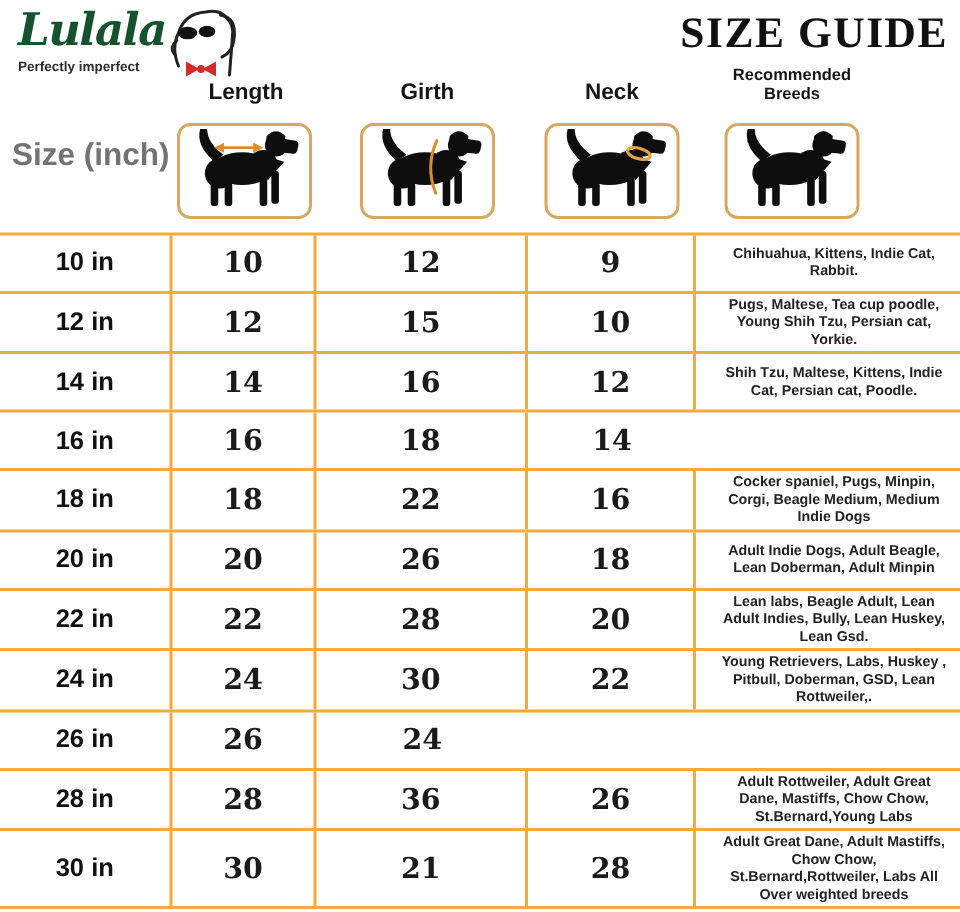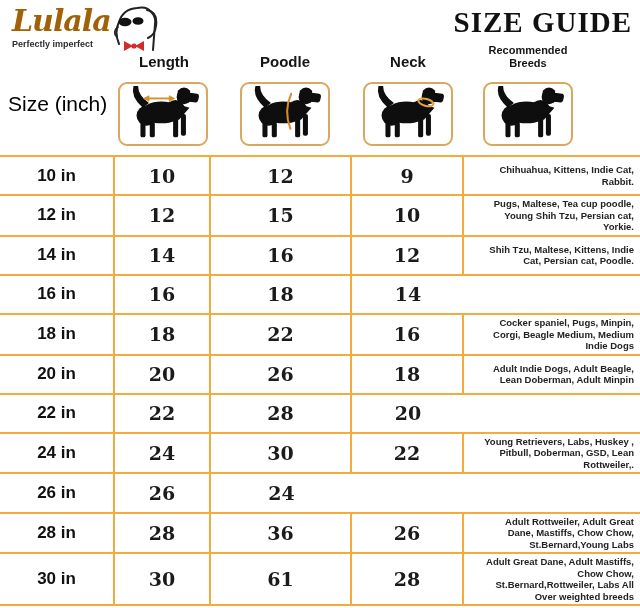--- a/index.html
+++ b/index.html
@@ -12,33 +12,33 @@
   body{background:#e8e8e8;font-family:"Liberation Sans",sans-serif;}
   .canvas{
     position:relative;width:640px;height:608px;background:#ffffff;
     overflow:hidden;color:var(--ink);
   }
 
   
   .logo{position:absolute;left:12px;top:4px;display:flex;align-items:flex-start;}
   .logo-name{
     font-family:"DejaVu Serif",serif;font-style:italic;font-weight:700;
-    font-size:30px;line-height:34px;color:#a16207;letter-spacing:-1px;
+    font-size:30px;line-height:34px;color:#14532d;letter-spacing:-1px;
   }
   .logo-tag{font-size:9px;font-weight:700;color:#2c2c2c;margin-top:1px;}
   .logo-dog{margin-left:2px;margin-top:0;}
 
   .page-title{
     position:absolute;top:6px;right:8px;width:190px;text-align:right;
     font-family:Liberation Serif, serif;font-weight:700;font-size:29px;
     letter-spacing:1px;color:#111;
   }
 
   .size-label{
-    position:absolute;left:8px;top:92px;font-size:21px;font-weight:400;color:#000000;
+    position:absolute;left:8px;top:92px;font-size:21px;font-weight:700;color:#737373;
   }
 
   .col-label{
     position:absolute;text-align:center;font-weight:700;color:#151515;font-size:15px;
   }
   .col-label.small{font-size:11px;line-height:13px;}
 
   .icon-box{
     position:absolute;top:82px;width:90px;height:64px;background:#fff;
     border:2px solid var(--icon-border);border-radius:9px;
@@ -59,21 +59,21 @@
   .cell{
     display:flex;align-items:center;justify-content:center;
     border-right:2px solid var(--amber);overflow:hidden;
   }
   .cell:last-child{border-right:none;}
   .cell.size{font-size:17px;font-weight:700;color:#111;}
   .cell.num{
     font-family:"DejaVu Serif",serif;font-weight:700;font-size:19px;color:#1b1b1b;
   }
   .cell.breeds{
-    justify-content:flex-start;text-align:right;
+    justify-content:flex-start;text-align:center;
     font-size:9.5px;font-weight:700;line-height:11.5px;color:#222;
     padding:2px 6px 2px 14px;
   }
 </style>
 </head>
 <body>
 
 <svg width="0" height="0" style="position:absolute" aria-hidden="true">
   <defs>
     <symbol id="dogSil" viewBox="0 0 100 72">
@@ -112,21 +112,21 @@
         <polygon points="11,37 20,42 11,47"></polygon>
         <polygon points="31,37 22,42 31,47"></polygon>
         <circle cx="21" cy="42" r="2.6"></circle>
       </g>
     </svg>
   </div>
 
   <div class="page-title">SIZE GUIDE</div>
 
   <div class="col-label" style="left:118px;top:53px;width:92px;">Length</div>
-  <div class="col-label" style="left:240px;top:53px;width:90px;">Poodle</div>
+  <div class="col-label" style="left:240px;top:53px;width:90px;">Girth</div>
   <div class="col-label" style="left:363px;top:53px;width:90px;">Neck</div>
   <div class="col-label small" style="left:473px;top:44px;width:110px;">Recommended Breeds</div>
 
   <div class="size-label">Size (inch)</div>
 
   <div class="icon-box" style="left:118px;">
     <svg width="78" height="56" viewBox="0 0 100 72">
       <use href="#dogSil"></use>
       <g stroke="#D98E2B" fill="#D98E2B">
         <line x1="30" y1="16" x2="60" y2="16" stroke-width="2.4"></line>
@@ -193,20 +193,21 @@
     <div class="cell num">20</div>
     <div class="cell num">26</div>
     <div class="cell num">18</div>
     <div class="cell breeds">Adult Indie Dogs,  Adult Beagle, Lean Doberman, Adult Minpin</div>
   </div>
       <div class="trow">
     <div class="cell size">22 in</div>
     <div class="cell num">22</div>
     <div class="cell num">28</div>
     <div class="cell num">20</div>
+    <div class="cell breeds">Lean labs, Beagle Adult, Lean Adult Indies, Bully, Lean Huskey, Lean Gsd.</div>
   </div>
       <div class="trow">
     <div class="cell size">24 in</div>
     <div class="cell num">24</div>
     <div class="cell num">30</div>
     <div class="cell num">22</div>
     <div class="cell breeds">Young Retrievers, Labs, Huskey , Pitbull, Doberman, GSD, Lean Rottweiler,.</div>
   </div>
       <div class="trow">
     <div class="cell size">26 in</div>
@@ -216,19 +217,19 @@
       <div class="trow">
     <div class="cell size">28 in</div>
     <div class="cell num">28</div>
     <div class="cell num">36</div>
     <div class="cell num">26</div>
     <div class="cell breeds">Adult Rottweiler, Adult  Great Dane, Mastiffs, Chow Chow, St.Bernard,Young Labs</div>
   </div>
       <div class="trow">
     <div class="cell size">30 in</div>
     <div class="cell num">30</div>
-    <div class="cell num">61</div>
+    <div class="cell num">21</div>
     <div class="cell num">28</div>
     <div class="cell breeds">Adult  Great Dane, Adult Mastiffs, Chow Chow, St.Bernard,Rottweiler, Labs All Over weighted breeds</div>
   </div>
     </div>
 
 </div>
 
 </body></html>

